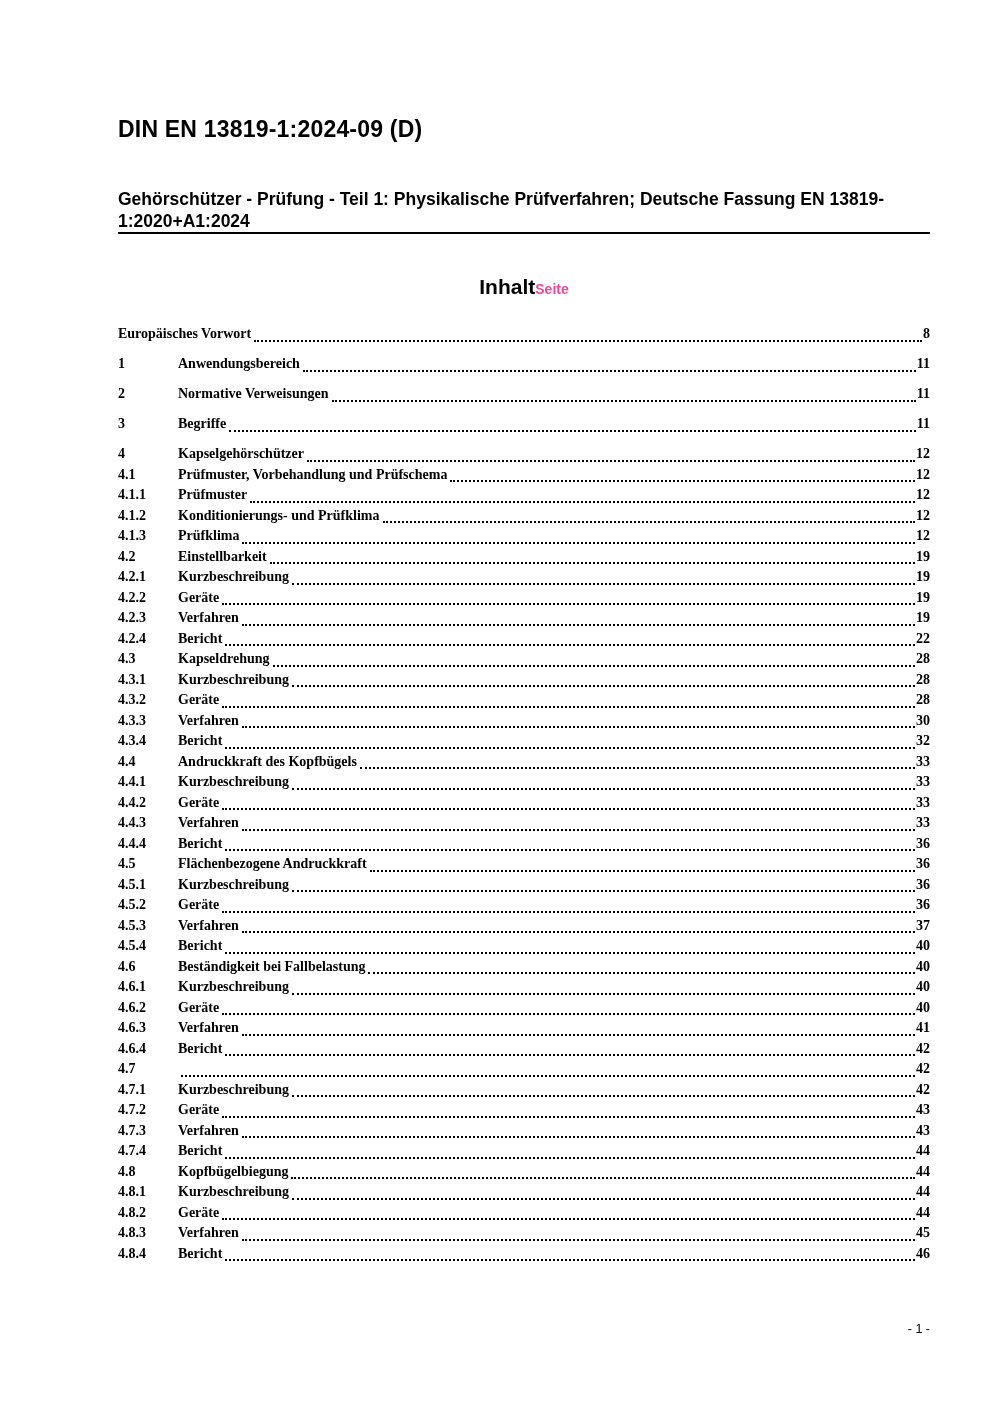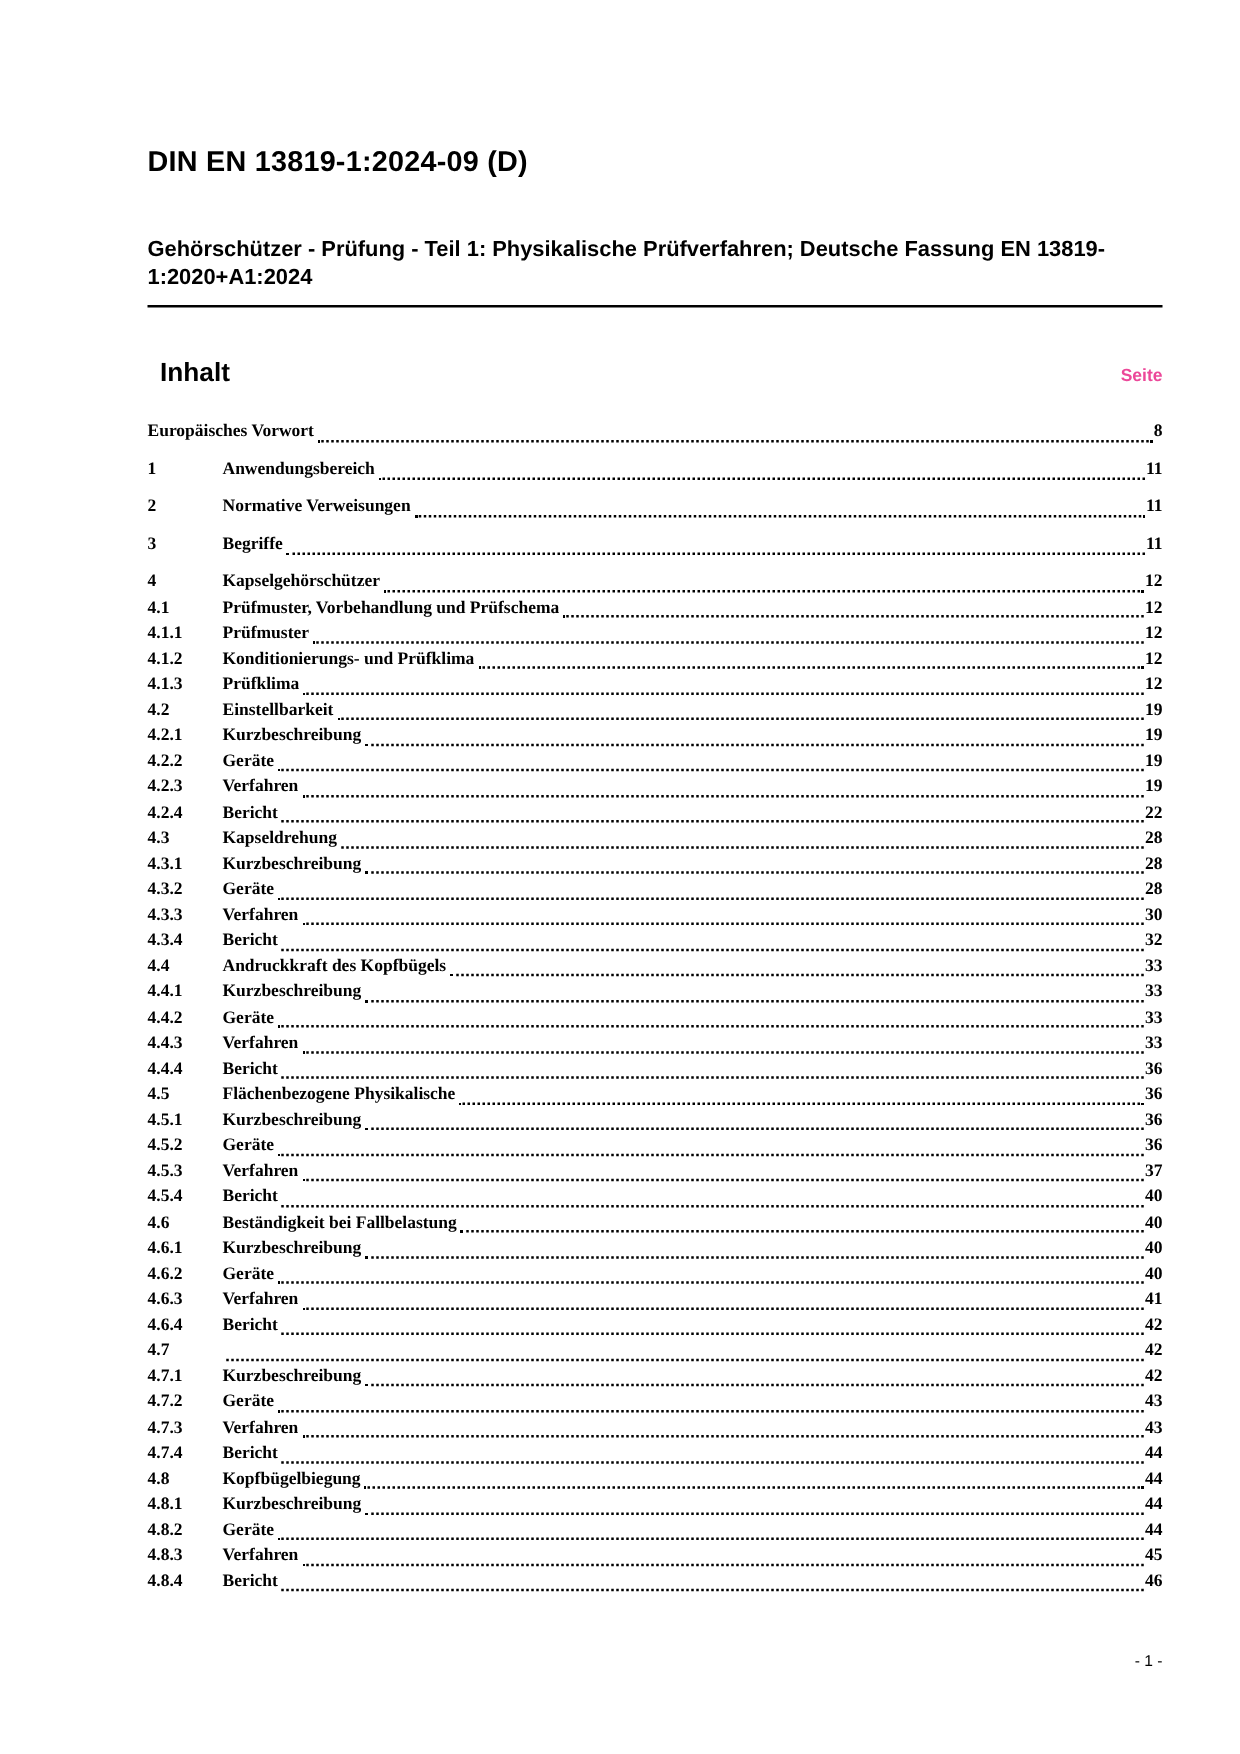--- a/index.html
+++ b/index.html
@@ -26,30 +26,29 @@
     font-size: 23px;
     letter-spacing: 0.2px;
     color: #000;
   }
   .doc-title {
     margin-top: 45px;
     font-family: "Liberation Sans", sans-serif;
     font-weight: bold;
     font-size: 17.5px;
     line-height: 22px;
-    padding-bottom: 12px;
+    padding-bottom: 0;
     border-bottom: 2px solid #000;
     color: #000;
   }
   .toc-header {
     margin-top: 41px;
     display: flex;
-    justify-content: space-between;
+    justify-content: center;
     align-items: baseline;
-    margin-left: 10px;
   }
   .toc-heading {
     font-family: "Liberation Sans", sans-serif;
     font-weight: bold;
     font-size: 21px;
     color: #000;
   }
   .page-col-label {
     font-family: "Liberation Sans", sans-serif;
     font-weight: bold;
@@ -255,21 +254,21 @@
     <span class="toc-page">33</span>
   </div>
       <div class="toc-row level-3">
     <span class="toc-num">4.4.4</span>
     <span class="toc-label">Bericht</span>
     <span class="toc-leader"></span>
     <span class="toc-page">36</span>
   </div>
       <div class="toc-row level-2">
     <span class="toc-num">4.5</span>
-    <span class="toc-label">Flächenbezogene Physikalische</span>
+    <span class="toc-label">Flächenbezogene Andruckkraft</span>
     <span class="toc-leader"></span>
     <span class="toc-page">36</span>
   </div>
       <div class="toc-row level-3">
     <span class="toc-num">4.5.1</span>
     <span class="toc-label">Kurzbeschreibung</span>
     <span class="toc-leader"></span>
     <span class="toc-page">36</span>
   </div>
       <div class="toc-row level-3">

